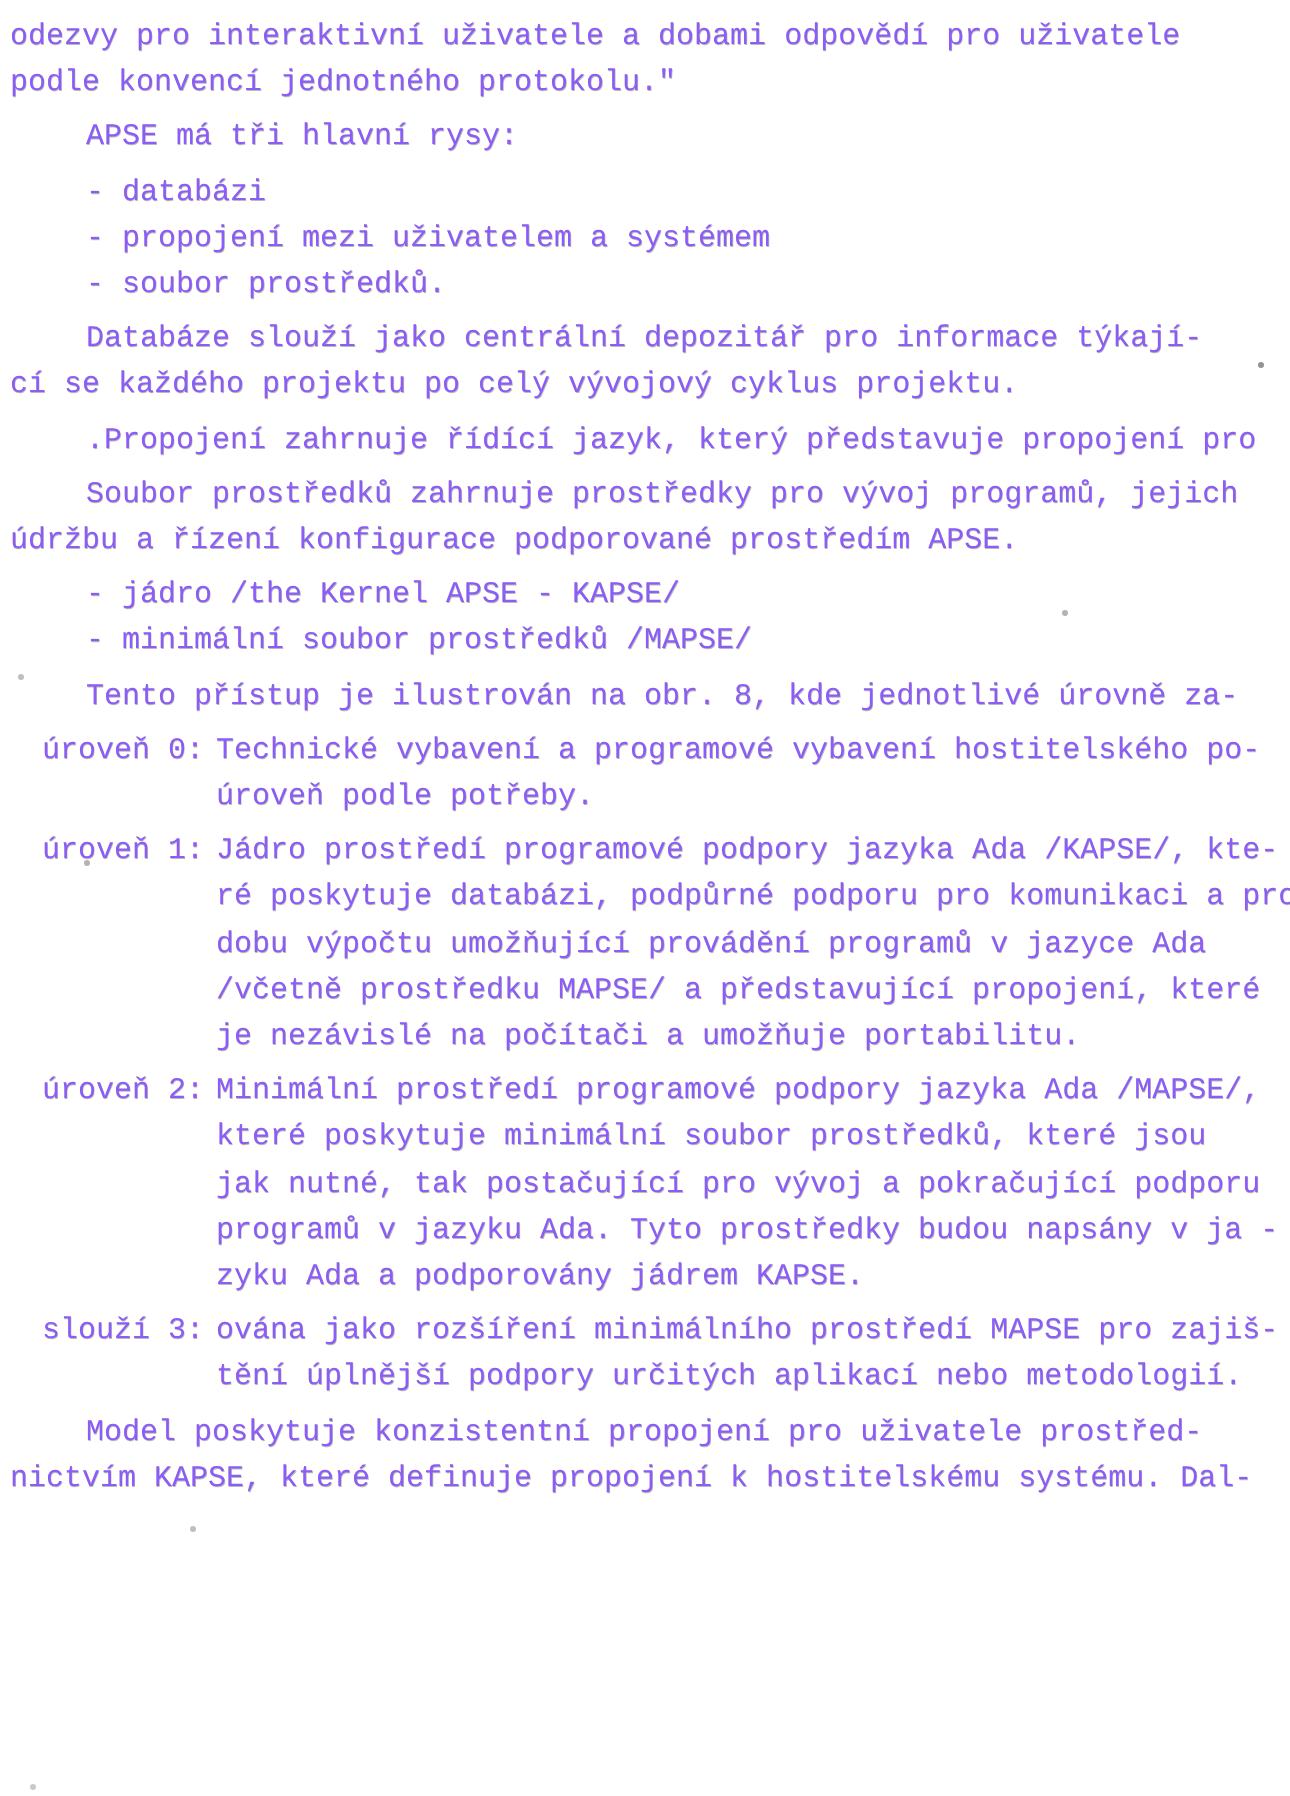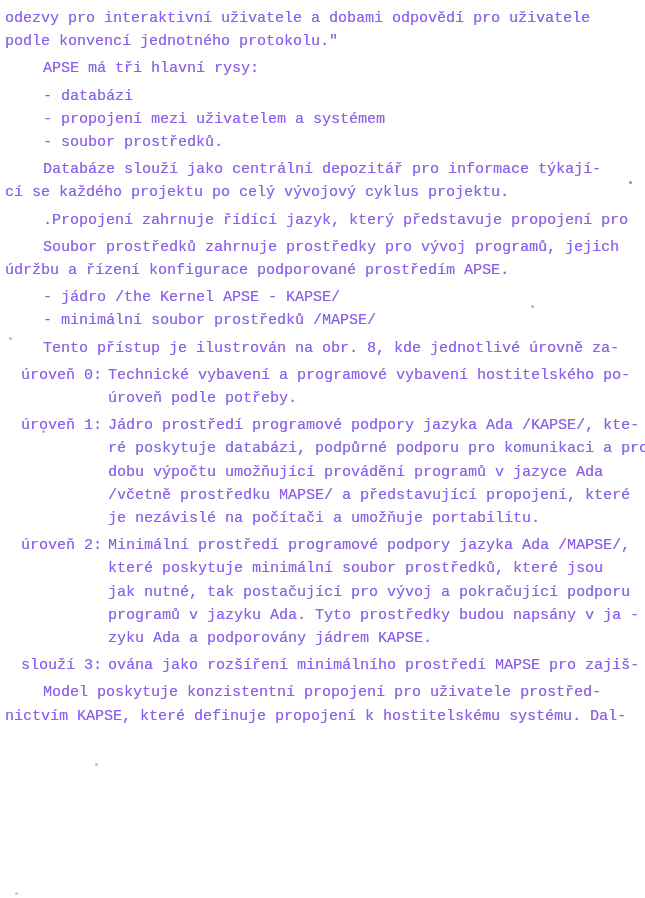--- a/index.html
+++ b/index.html
@@ -111,20 +111,21 @@
     <span class="line">Minimální prostředí programové podpory jazyka Ada /MAPSE/,</span>
     <span class="line">které poskytuje minimální soubor prostředků, které jsou</span>
     <span class="line">jak nutné, tak postačující pro vývoj a pokračující podporu</span>
     <span class="line">programů v jazyku Ada. Tyto prostředky budou napsány v ja -</span>
     <span class="line">zyku Ada a podporovány jádrem KAPSE.</span>
   </div>
 
   <div class="block level">
     <span class="level-label">slouží 3:</span>
     <span class="line">ována jako rozšíření minimálního prostředí MAPSE pro zajiš-</span>
+    <span class="line">tění úplnější podpory určitých aplikací nebo metodologií.</span>
   </div>
 
   <div class="block para">
     <span class="line indent">Model poskytuje konzistentní propojení pro uživatele prostřed-</span>
     <span class="line">nictvím KAPSE, které definuje propojení k hostitelskému systému. Dal-</span>
   </div>
 
   <div class="speck" style="left:629px; top:181px;"></div>
   <div class="speck" style="left:531px; top:305px; opacity:.7;"></div>
   <div class="speck" style="left:9px;   top:337px; opacity:.6;"></div>

